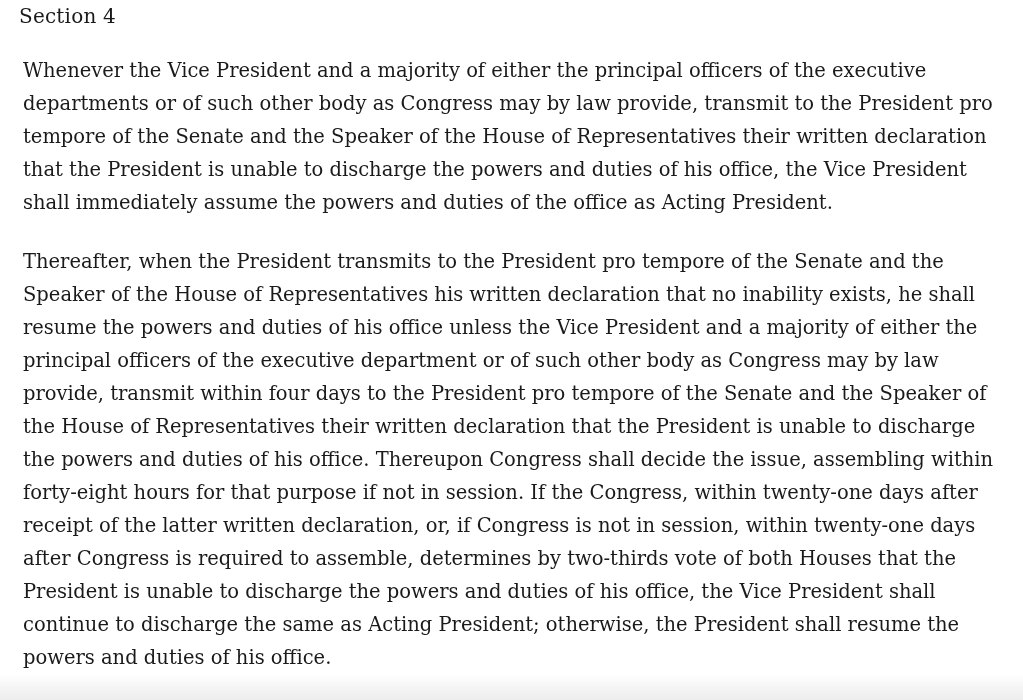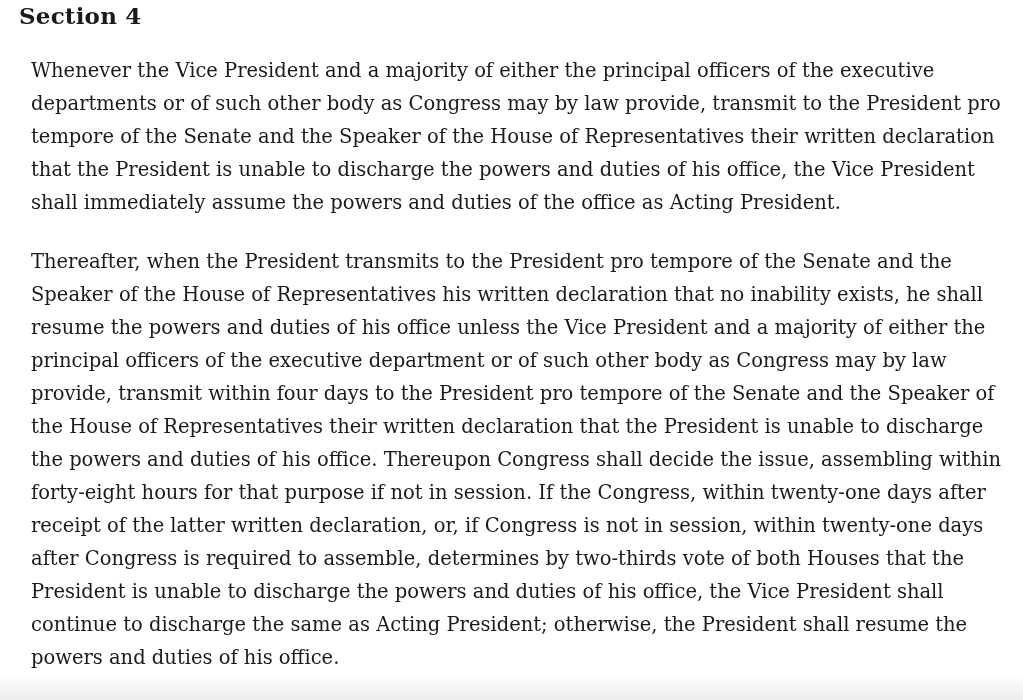--- a/index.html
+++ b/index.html
@@ -15,31 +15,31 @@
     font-family: "DejaVu Serif", serif;
     color: #1a1a1a;
     -webkit-font-smoothing: antialiased;
   }
   .content {
     padding: 2px 16px 0 19px;
     width: 988px;
     box-sizing: content-box;
   }
   .section-heading {
-    font-size: 23px;
+    font-size: 20px;
     line-height: 24px;
-    font-weight: 700;
+    font-weight: 400;
     margin: 0;
     padding-top: 2px;
     letter-spacing: 0.2px;
   }
   .body-paragraph {
     font-size: 19.5px;
     line-height: 33px;
-    margin: 26px 0 0 12px;
+    margin: 26px 0 0 4px;
     text-align: left;
   }
   .footer-edge {
     position: absolute;
     left: 0;
     bottom: 0;
     width: 1023px;
     height: 26px;
     background: linear-gradient(180deg, rgba(236,236,236,0) 0%, rgba(236,236,236,0.55) 55%, #ededed 100%);
     pointer-events: none;

